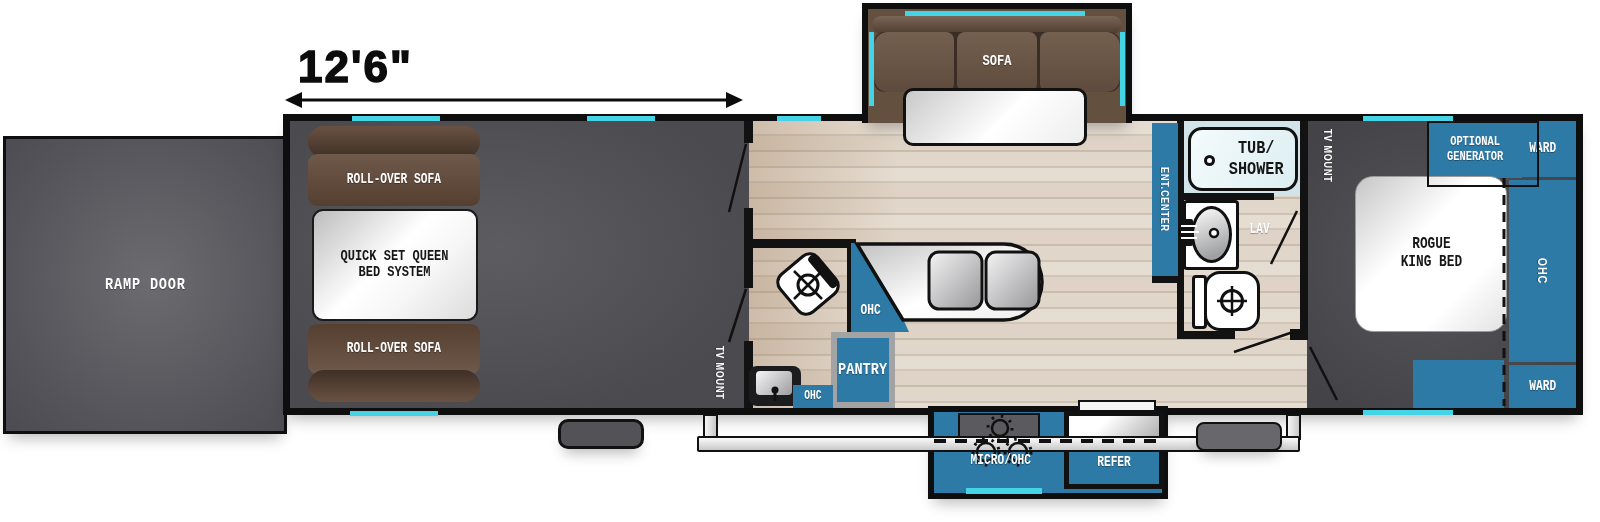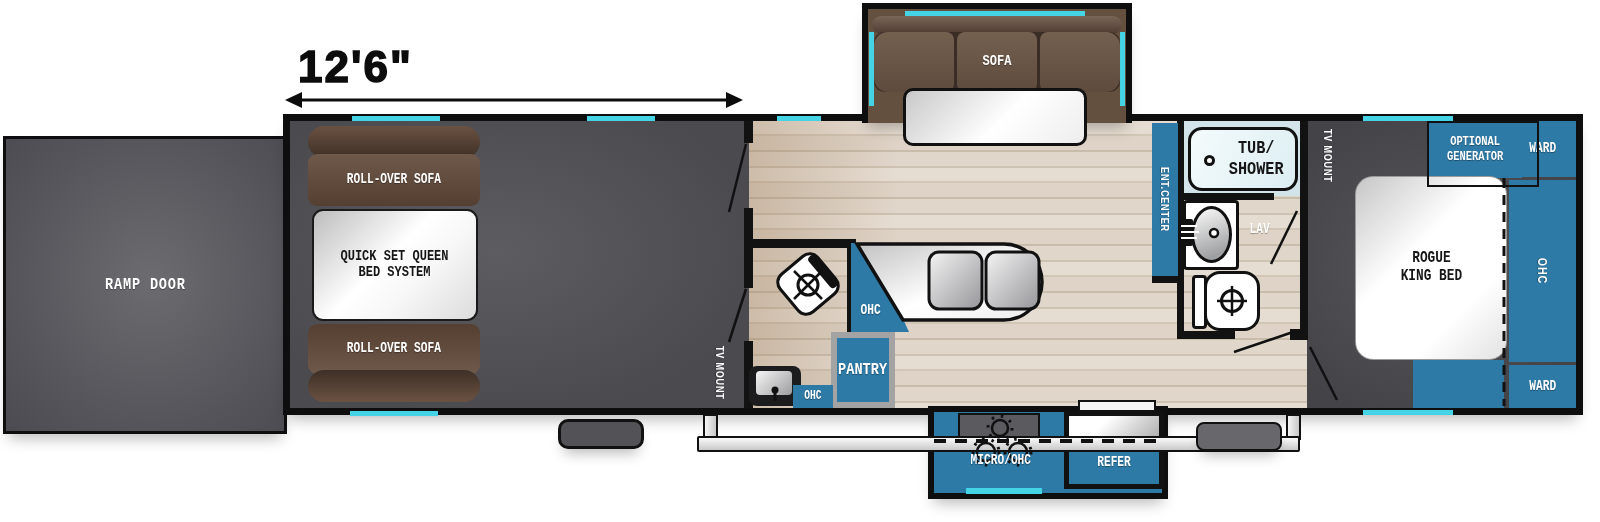--- a/index.html
+++ b/index.html
@@ -136,21 +136,21 @@
   <div class="abs teal lbl" style="left:1509px;top:121px;width:67px;height:56px;font-size:14px;">
     <span>WARD</span>
   </div>
   <div class="abs teal vlbl" style="left:1509px;top:180px;width:67px;height:182px;font-size:13px;">
     <span>OHC</span>
   </div>
   <div class="abs teal lbl" style="left:1509px;top:365px;width:67px;height:43px;font-size:14px;">
     <span>WARD</span>
   </div>
   <div class="abs teal" style="left:1413px;top:360px;width:91px;height:48px;"></div>
-  <div class="abs lbl dk" style="left:1355px;top:176px;width:152px;height:184px;border-radius:18px;font-size:16px;border:1px solid #9a9a9a;
+  <div class="abs lbl dk" style="left:1355px;top:176px;width:152px;height:156px;border-radius:18px;font-size:16px;border:1px solid #9a9a9a;
               background:linear-gradient(135deg,#c6c6c6 0%,#ffffff 40%,#ffffff 72%,#e2e2e2 100%);">
     <span>ROGUE
 KING BED</span>
   </div>
   <div class="abs" style="left:1427px;top:121px;width:112px;height:66px;border:2.5px solid #111;background:transparent;"></div>
 
   <div class="abs shadow" style="left:862px;top:3px;width:270px;height:120px;border:6px solid #0e0e0e;border-bottom:none;background:#64503f;">
     <div class="abs cyan" style="left:37px;top:2px;width:180px;height:5px;"></div>
     <div class="abs cyan" style="left:1px;top:23px;width:5px;height:74px;"></div>
     <div class="abs cyan" style="right:1px;top:23px;width:5px;height:74px;"></div>

